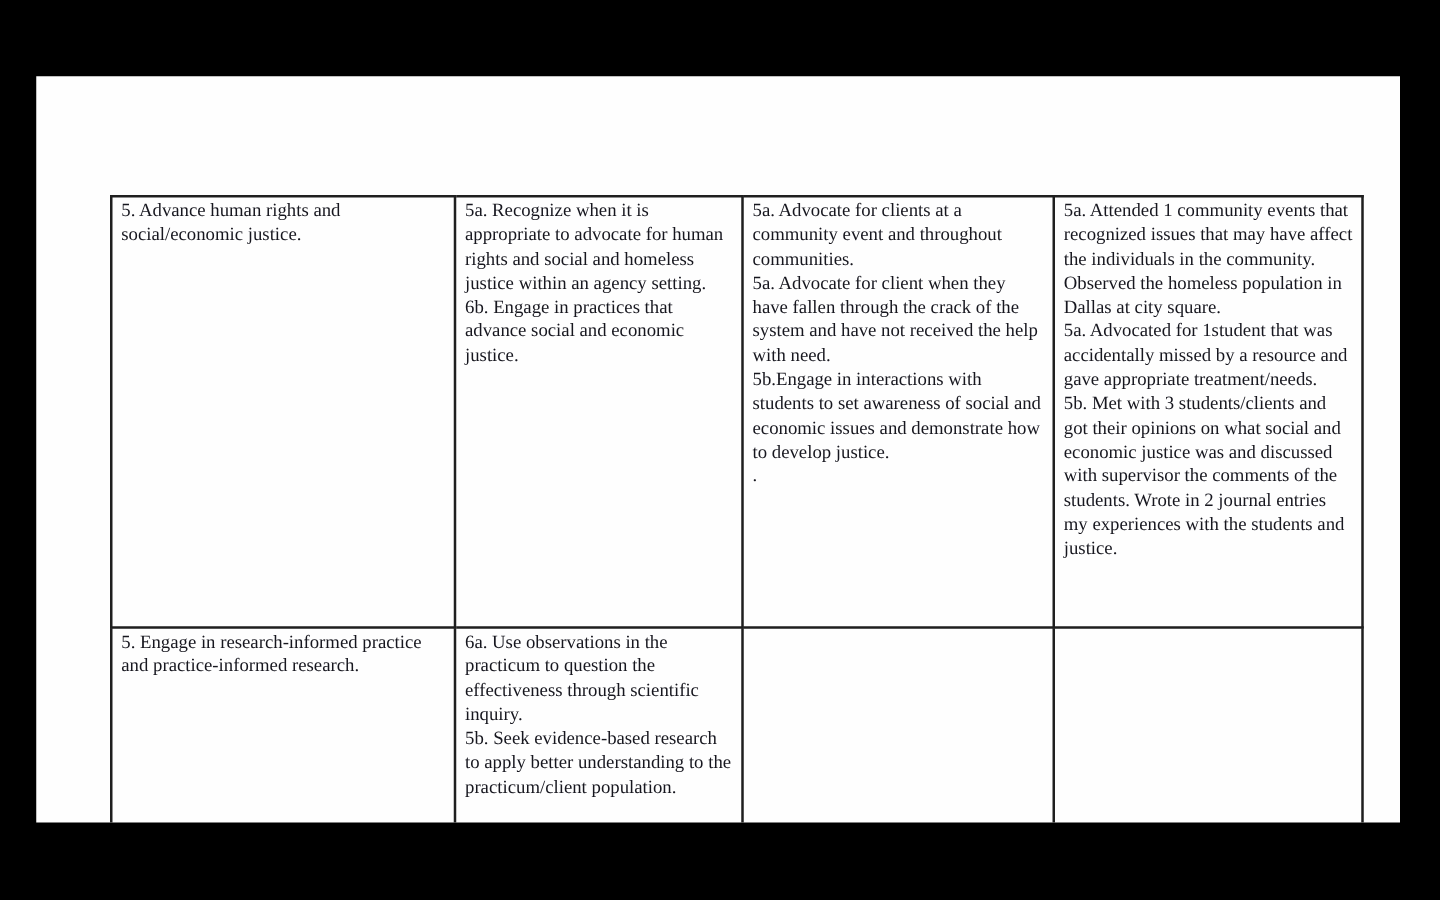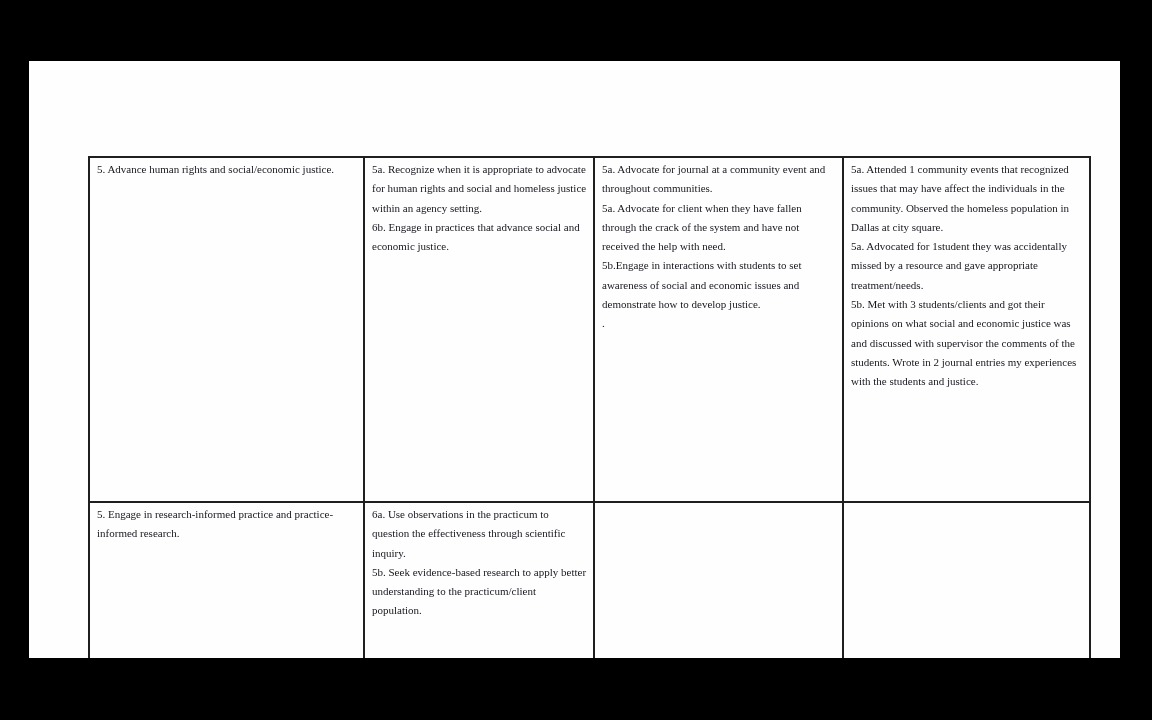--- a/index.html
+++ b/index.html
@@ -28,21 +28,21 @@
     left: 59px;
     top: 95px;
     width: 1001px;
     border-collapse: collapse;
     table-layout: fixed;
   }
   table.doc-table td {
     border: 2px solid var(--line, #1f1f1f);
     vertical-align: top;
     padding: 2px 6px 2px 7px;
-    font-size: 11px;
+    font-size: 15px;
     line-height: 19.3px;
     color: var(--ink, #17171f);
     overflow: hidden;
   }
   tr.row-tall { height: 345px; }
   tr.row-cut  { height: 172px; }
   .col-1 { width: 275px; }
   .col-2 { width: 230px; }
   .col-3 { width: 249px; }
   .col-4 { width: 247px; }
@@ -62,28 +62,28 @@
     <tbody id="table-body">
         <tr class="row-tall">
           <td>
             <div class="cell-paragraph">5. Advance human rights and social/economic justice.</div>
           </td>
           <td>
             <div class="cell-paragraph">5a. Recognize when it is appropriate to advocate for human rights and social and homeless justice within an agency setting.</div>
             <div class="cell-paragraph">6b. Engage in practices that advance social and economic justice.</div>
           </td>
           <td>
-            <div class="cell-paragraph">5a. Advocate for journal at a community event and throughout communities.</div>
+            <div class="cell-paragraph">5a. Advocate for clients at a community event and throughout communities.</div>
             <div class="cell-paragraph">5a. Advocate for client when they have fallen through the crack of the system and have not received the help with need.</div>
             <div class="cell-paragraph">5b.Engage in interactions with students to set awareness of social and economic issues and demonstrate how to develop justice.</div>
             <div class="cell-paragraph">.</div>
           </td>
           <td>
             <div class="cell-paragraph">5a. Attended 1 community events that recognized issues that may have affect the individuals in the community. Observed the homeless population in Dallas at city square.</div>
-            <div class="cell-paragraph">5a. Advocated for 1student they was accidentally missed by a resource and gave appropriate treatment/needs.</div>
+            <div class="cell-paragraph">5a. Advocated for 1student that was accidentally missed by a resource and gave appropriate treatment/needs.</div>
             <div class="cell-paragraph">5b. Met with 3 students/clients and got their opinions on what social and economic justice was and discussed with supervisor the comments of the students. Wrote in 2 journal entries my experiences with the students and justice.</div>
           </td>
         </tr>
         <tr class="row-cut">
           <td>
             <div class="cell-paragraph">5. Engage in research-informed practice and practice-informed research.</div>
           </td>
           <td>
             <div class="cell-paragraph">6a. Use observations in the practicum to question the effectiveness through scientific inquiry.</div>
             <div class="cell-paragraph">5b. Seek evidence-based research to apply better understanding to the practicum/client population.</div>

